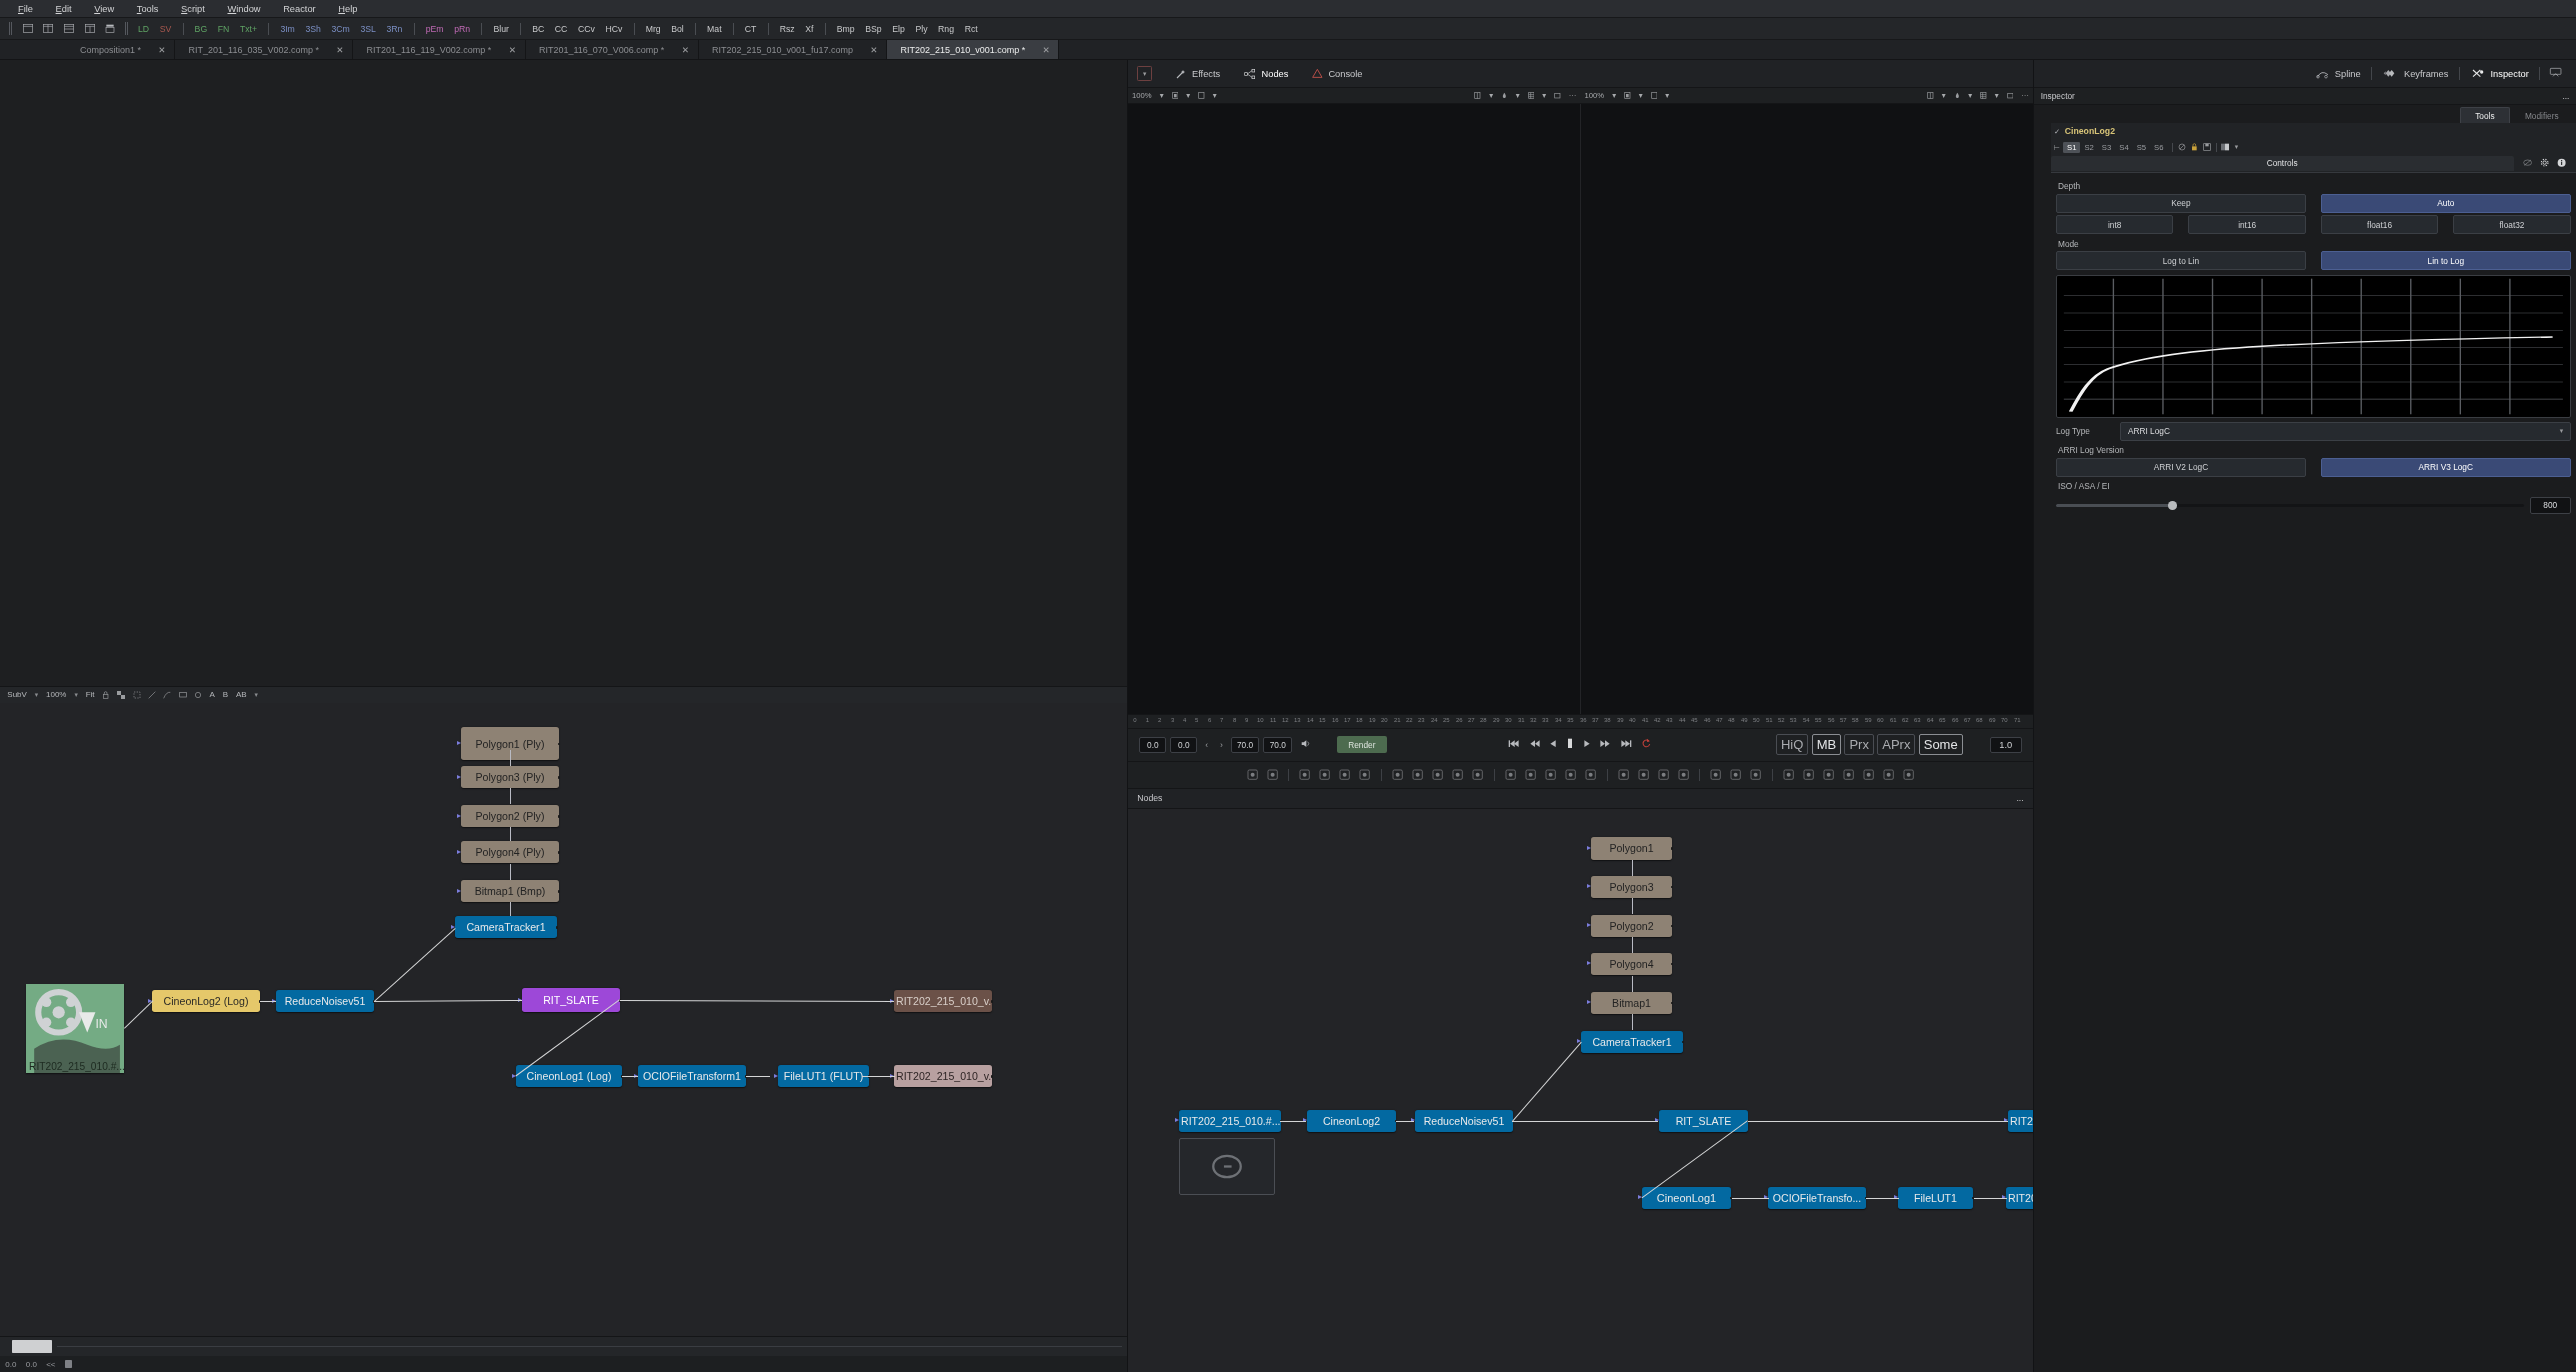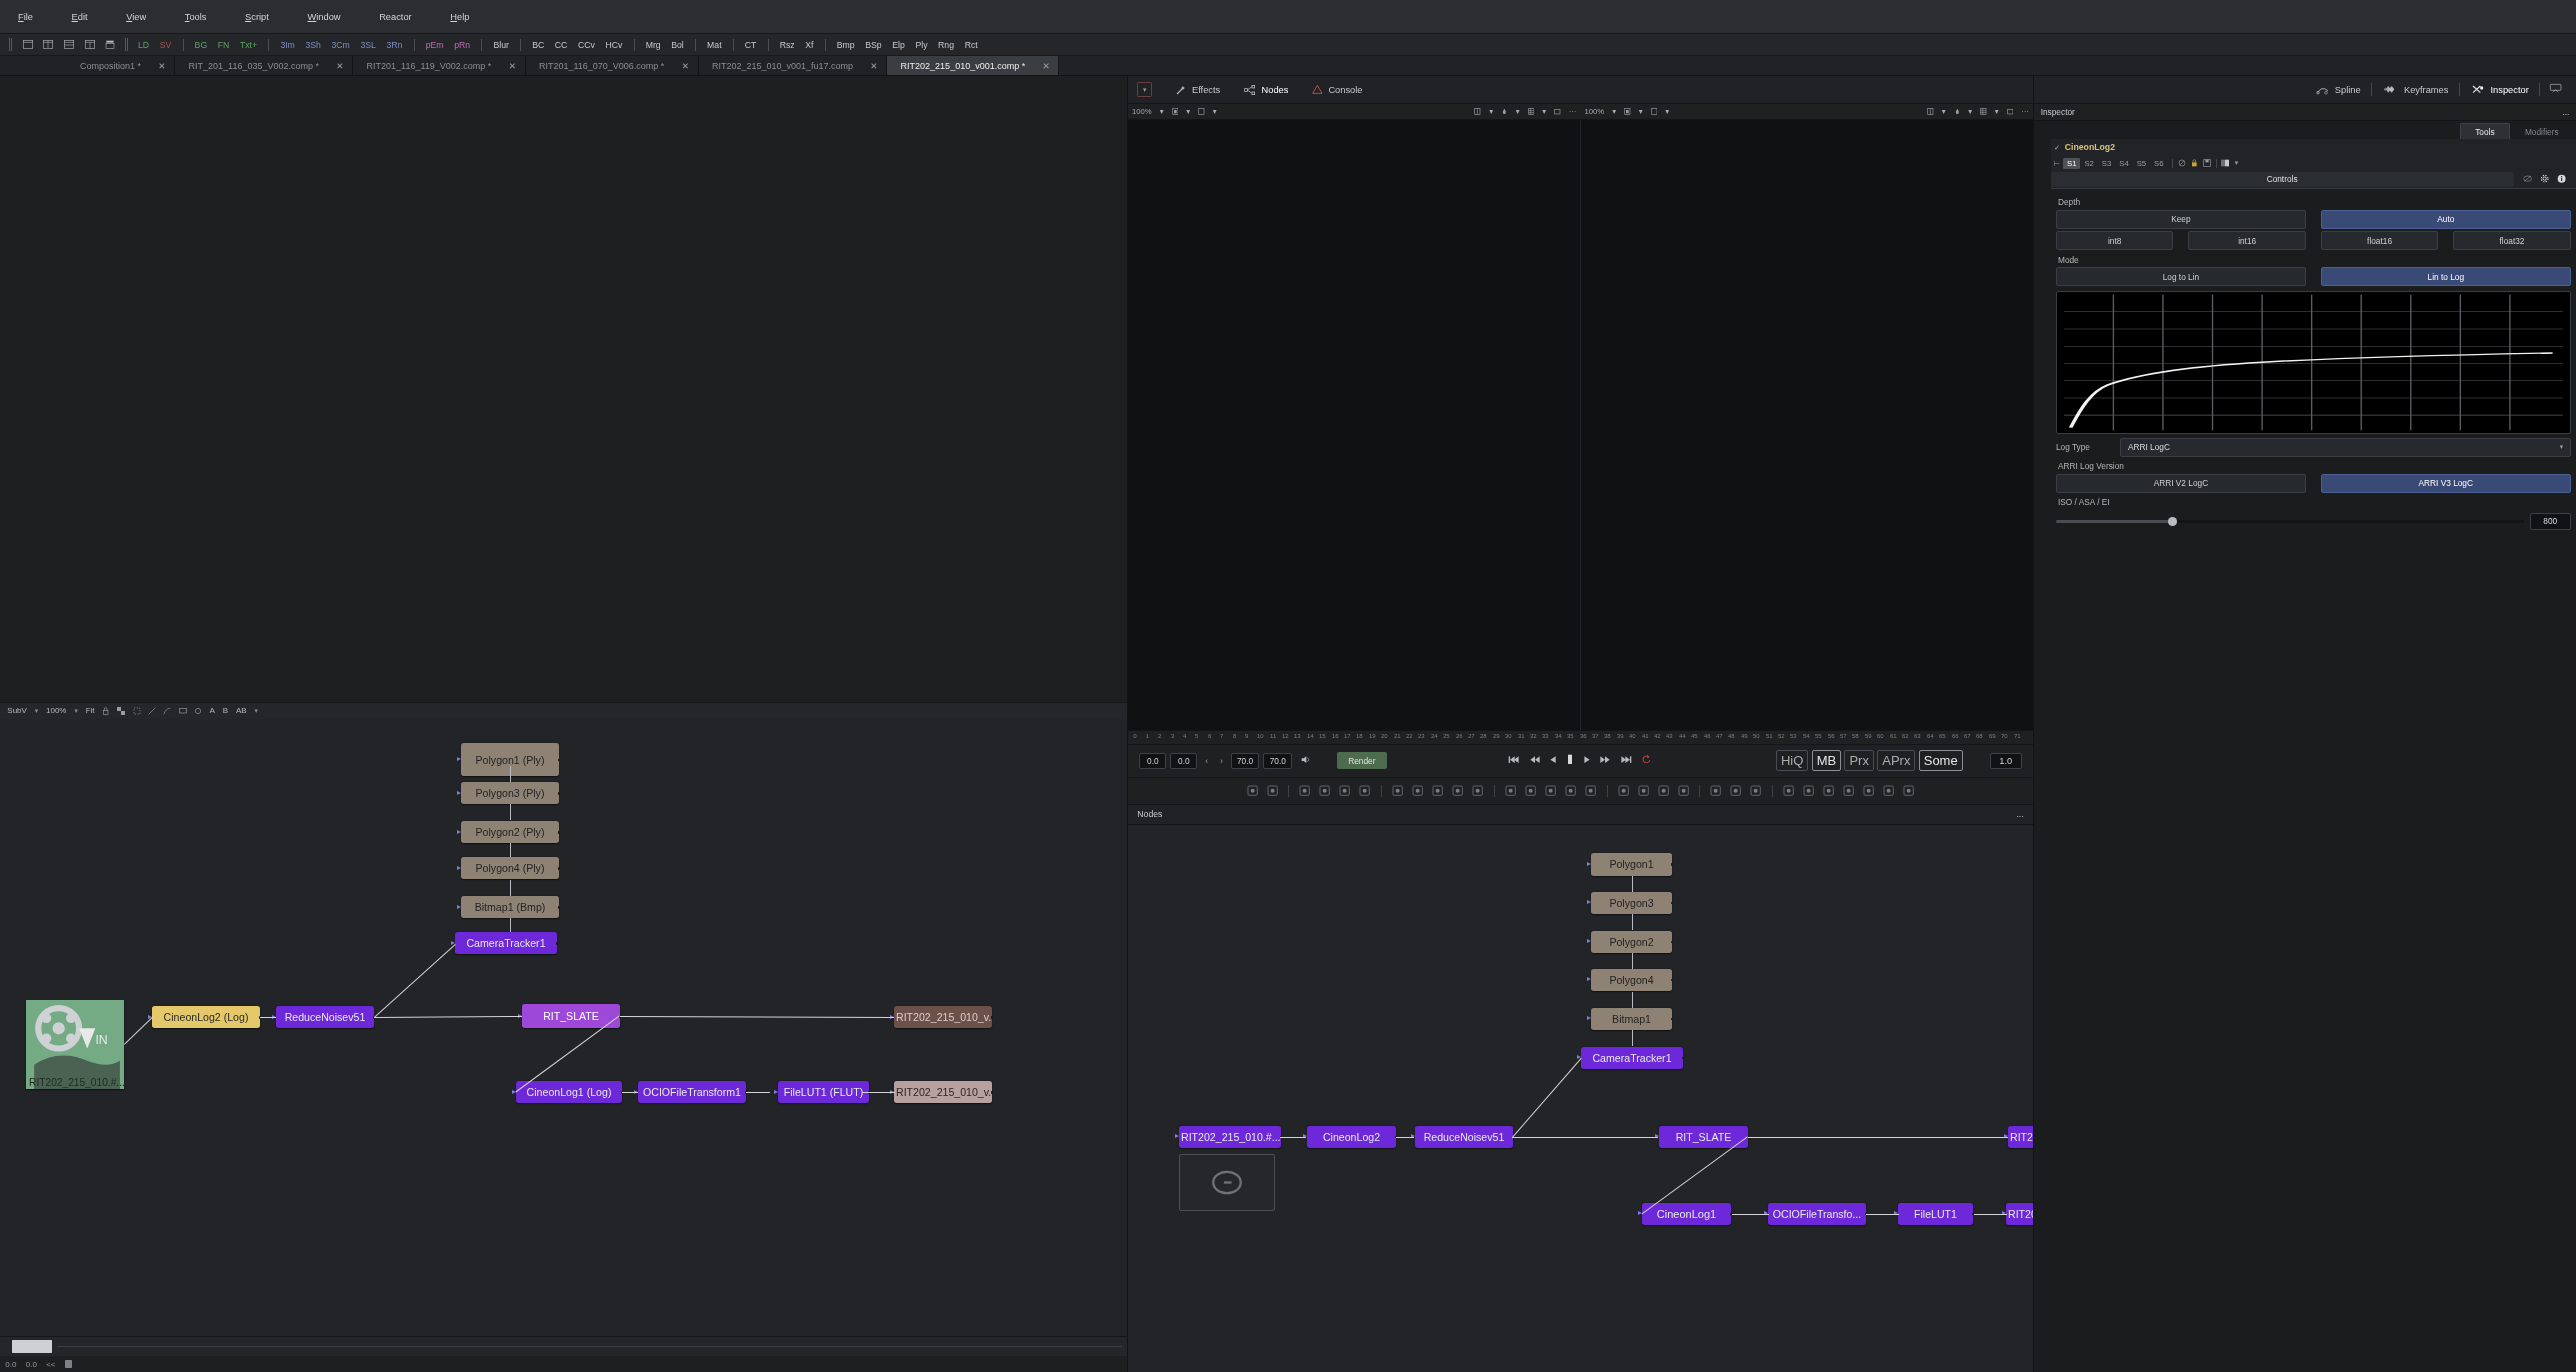--- a/index.html
+++ b/index.html
@@ -2,22 +2,22 @@
 <html style="font-size:10.7px"><head>
 <meta charset="utf-8">
 <style>
   * { margin:0; padding:0; box-sizing:border-box; }
   html,body { width:2576px; height:1372px; background:#1b1c1e; overflow:hidden;
     font-family:"Liberation Sans", sans-serif; color:#c8c9cb; }
 
   .app { position:relative; width:2576px; height:1372px; display:flex; flex-direction:column; }
 
   
-  .menubar { height:34px; background:#2b2d31; display:flex; align-items:center;
-    padding-left:6.7px; gap:16px; flex:0 0 auto; border-bottom:0.7px solid #17181a; }
+  .menubar { height:18px; background:#2b2d31; display:flex; align-items:center;
+    padding-left:6.7px; gap:0px; flex:0 0 auto; border-bottom:0.7px solid #17181a; }
   .menu-item { font-size:9.3px; color:#d2d3d5; padding:1.3px 11.3px; cursor:default; }
   .menu-item .u { text-decoration:underline; }
 
   
   .toolbar { height:22px; background:#242629; display:flex; align-items:center;
     padding-left:5.3px; gap:0; flex:0 0 auto; border-bottom:0.7px solid #17181a; }
   .tb-sep { width:0.7px; height:12px; background:#4a4d52; margin:0 6px; display:inline-block; }
   .tb-dbl { width:4px; height:12.7px; margin:0 4px; position:relative; }
   .tb-dbl:before,.tb-dbl:after { content:""; position:absolute; top:0; width:0.7px; height:12.7px; background:#55585e;}
   .tb-dbl:before{left:0;} .tb-dbl:after{left:2px;}
@@ -137,21 +137,21 @@
   .sl-fill { position:absolute; left:0; top:0; height:3.3px; width:25%; background:#4a4e54; border-radius:2px;}
   .sl-knob { position:absolute; left:24%; top:-2.7px; width:8.7px; height:8.7px; border-radius:50%; background:#b9bbbe; }
   .sl-val { background:#111214; border:0.7px solid #3d4046; border-radius:2px; font-size:8.3px;
     color:#dcdde0; padding:2.7px 0; width:41px; text-align:center; }
 
   
   .node { position:absolute; border-radius:2.7px; display:flex; align-items:center;
     justify-content:center; font-size:7.3px; color:#e8e9ea; white-space:nowrap;
     box-shadow:0 0.7px 1.3px rgba(0,0,0,.55); }
   .node.tan { background:#8e8274; color:#232323; }
-  .node.grey { background:#6d28d9;align-items:center; }
+  .node.grey { background:#0369a1;align-items:center; }
   .node.gold { background:#e5c86a; color:#2b2a26; }
   .node.purple { background:#9d48d8; color:#fff; }
   .node.brown { background:#6b5148; color:#d9cfc9; }
   .node.pink { background:#b8a0a0; color:#2d2424; }
   .edge { position:absolute; background:#d4d5d6; height:0.7px; transform-origin:0 0; }
   .vedge { position:absolute; background:#b9bbc4; width:0.7px; }
   .loader { position:absolute; border-radius:0; overflow:hidden;
     background:linear-gradient(160deg,#6fae80 0%,#4e8f62 60%,#3f7c53 100%); }
   .loader .lname { position:absolute; bottom:1.3px; left:2.7px; font-size:6.7px; color:#1d2a20; }
   .tri { width:0;height:0; border-left:4px solid #c9a23a; border-top:2.7px solid transparent;

